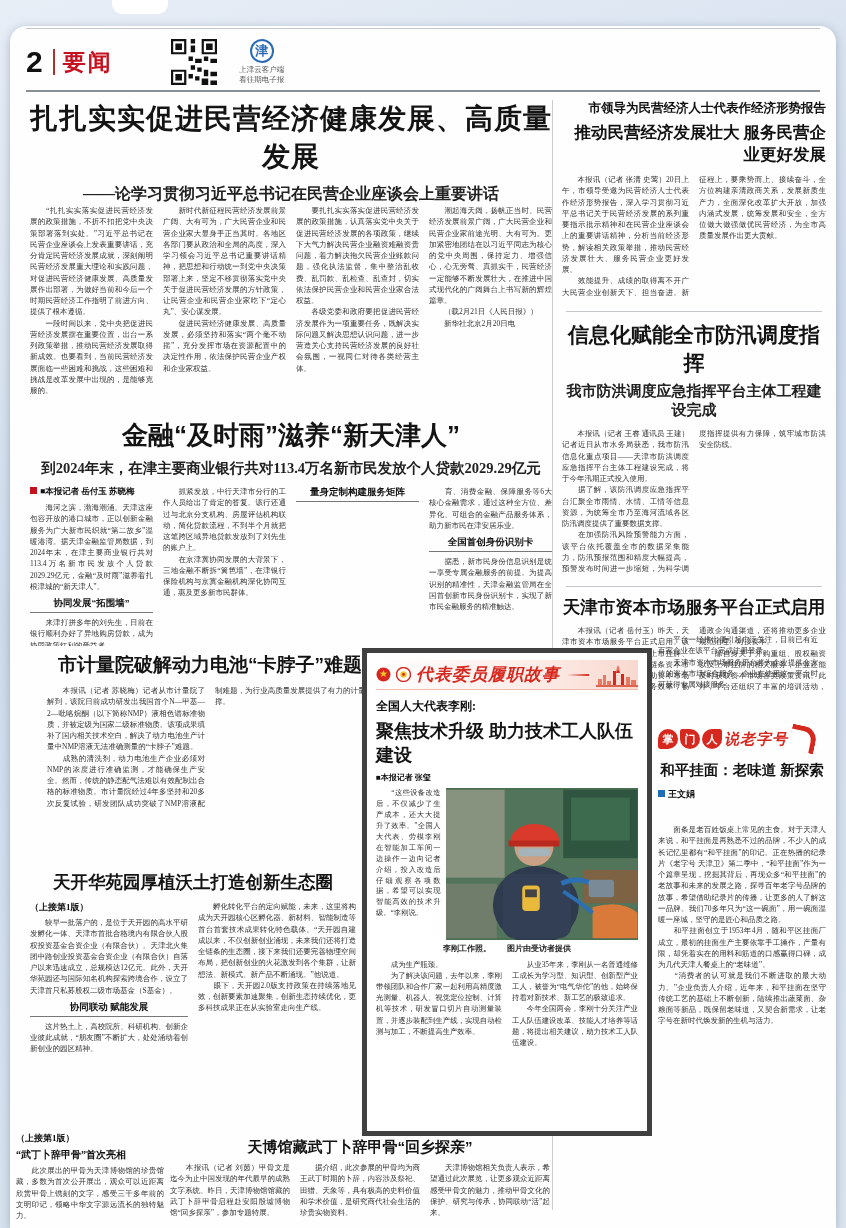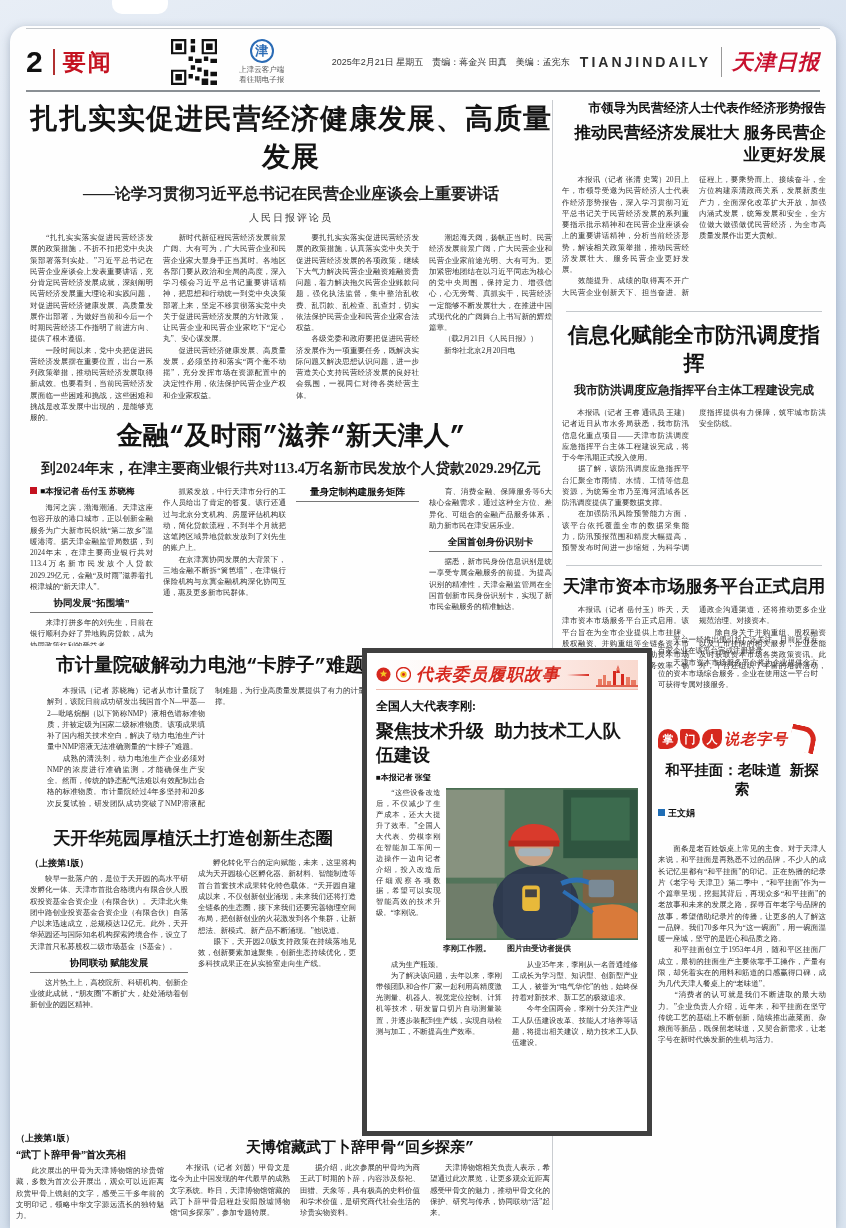--- a/index.html
+++ b/index.html
@@ -25,21 +25,21 @@
   .applogo .circ { width:24px; height:24px; border:2px solid #2a6bb5; border-radius:50%; color:#2a6bb5;
                    font-size:13px; font-weight:bold; display:flex; align-items:center; justify-content:center; }
   .applogo .cap { font-size:7.5px; color:#555; margin-top:2px; line-height:1.3; text-align:center; }
   .hdr-right { margin-left:auto; display:flex; align-items:center; gap:10px; }
   .dateline { font-size:9px; color:#333; font-family:"Liberation Sans","DejaVu Sans",sans-serif; }
   .mast-en { font-family:"Liberation Sans","DejaVu Sans",sans-serif; font-weight:bold; letter-spacing:3px; font-size:14px; color:#2d2d2d; }
   .mast-sep { width:1px; height:30px; background:#999; }
   .mast-cn { font-weight:bold; font-size:21px; color:#c8102e; font-style:italic; letter-spacing:1px; }
 
   
-  .h1big { font-family:Liberation Mono, monospace; font-weight:900; color:#141414; text-align:center; }
+  .h1big { font-family:Liberation Sans, sans-serif; font-weight:900; color:#141414; text-align:center; }
   .hsub  { font-weight:bold; text-align:center; color:#222; }
   .byline-c { text-align:center; font-size:10px; color:#333; letter-spacing:2px; }
   .txt { white-space:pre-line; text-align:justify; font-size:7.5px; line-height:1.5; color:#303030; }
   .cols2 { column-count:2; column-gap:10px; column-fill:auto; }
   .colrow { display:flex; gap:10px; }
   .colrow > div { flex:1; }
   .inline-sh { font-family:"Liberation Sans","DejaVu Sans",sans-serif; font-weight:bold; font-size:9.5px; text-align:center;
                margin:5px 0 4px; color:#111; border-bottom:1px solid #777; padding-bottom:2px; }
   .kicker { font-weight:bold; text-align:right; color:#111; }
   .tagline { font-weight:bold; font-size:9px; color:#111; }
@@ -86,34 +86,27 @@
     </svg>
 
     <div class="applogo">
       <div class="circ">津</div>
       <div class="cap">
         <div>上津云客户端</div>
         <div>看往期电子报</div>
       </div>
     </div>
 
-    <div class="hdr-right">
-      <div class="dateline">2025年2月21日 星期五　责编：蒋金兴 田真　美编：孟宪东</div>
-      <div class="mast-en">TIANJINDAILY</div>
-      <div class="mast-sep"></div>
-      <div class="mast-cn">天津日报</div>
-    </div>
   </div>
 
   <div class="abs rule-dark" style="left:16px;right:16px;top:64px;"></div>
 
   <div class="abs" style="left:20px;top:74px;width:522px;">
     <div class="h1big" style="font-size:28px;letter-spacing:1px;">扎扎实实促进民营经济健康发展、高质量发展</div>
     <div class="hsub" style="font-size:16px;margin-top:8px;">——论学习贯彻习近平总书记在民营企业座谈会上重要讲话</div>
-    <div class="byline-c" style="margin:6px 0 7px;">人民日报评论员</div>
     <div class="colrow" style="height:212px;overflow:hidden;">
       <div class="txt">　　“扎扎实实落实促进民营经济发展的政策措施，不折不扣把党中央决策部署落到实处。”习近平总书记在民营企业座谈会上发表重要讲话，充分肯定民营经济发展成就，深刻阐明民营经济发展重大理论和实践问题，对促进民营经济健康发展、高质量发展作出部署，为做好当前和今后一个时期民营经济工作指明了前进方向、提供了根本遵循。
 　　一段时间以来，党中央把促进民营经济发展摆在重要位置，出台一系列政策举措，推动民营经济发展取得新成效。也要看到，当前民营经济发展面临一些困难和挑战，这些困难和挑战是改革发展中出现的，是能够克服的。</div>
       <div class="txt">　　新时代新征程民营经济发展前景广阔、大有可为，广大民营企业和民营企业家大显身手正当其时。各地区各部门要从政治和全局的高度，深入学习领会习近平总书记重要讲话精神，把思想和行动统一到党中央决策部署上来，坚定不移贯彻落实党中央关于促进民营经济发展的方针政策，让民营企业和民营企业家吃下“定心丸”、安心谋发展。
 　　促进民营经济健康发展、高质量发展，必须坚持和落实“两个毫不动摇”，充分发挥市场在资源配置中的决定性作用，依法保护民营企业产权和企业家权益。</div>
       <div class="txt">　　要扎扎实实落实促进民营经济发展的政策措施，认真落实党中央关于促进民营经济发展的各项政策，继续下大气力解决民营企业融资难融资贵问题，着力解决拖欠民营企业账款问题，强化执法监督，集中整治乱收费、乱罚款、乱检查、乱查封，切实依法保护民营企业和民营企业家合法权益。
 　　各级党委和政府要把促进民营经济发展作为一项重要任务，既解决实际问题又解决思想认识问题，进一步营造关心支持民营经济发展的良好社会氛围，一视同仁对待各类经营主体。</div>
       <div class="txt">　　潮起海天阔，扬帆正当时。民营经济发展前景广阔，广大民营企业和民营企业家前途光明、大有可为。更加紧密地团结在以习近平同志为核心的党中央周围，保持定力、增强信心，心无旁骛、真抓实干，民营经济一定能够不断发展壮大，在推进中国式现代化的广阔舞台上书写新的辉煌篇章。
 　　（载2月21日《人民日报》）
 　　新华社北京2月20日电</div>
@@ -144,21 +137,21 @@
       </div>
     </div>
   </div>
 
   <div class="abs" style="left:37px;top:626px;width:326px;">
     <div class="h1big" style="font-size:19px;">市计量院破解动力电池“卡脖子”难题</div>
     <div class="txt cols2" style="height:132px;overflow:hidden;margin-top:7px;">　　本报讯（记者 苏晓梅）记者从市计量院了解到，该院日前成功研发出我国首个N—甲基—2—吡咯烷酮（以下简称NMP）液相色谱标准物质，并被定级为国家二级标准物质。该项成果填补了国内相关技术空白，解决了动力电池生产计量中NMP溶液无法准确测量的“卡脖子”难题。
 　　成熟的清洗剂，动力电池生产企业必须对NMP的浓度进行准确监测，才能确保生产安全。然而，传统的静态配气法难以有效配制出合格的标准物质。市计量院经过4年多坚持和20多次反复试验，研发团队成功突破了NMP溶液配制难题，为行业高质量发展提供了有力的计量支撑。</div>
   </div>
 
-  <div class="abs" style="left:20px;top:800px;width:326px;">
+  <div class="abs" style="left:20px;top:844px;width:326px;">
     <div class="h1big" style="font-size:17.5px;">天开华苑园厚植沃土打造创新生态圈</div>
     <div class="colrow" style="height:278px;overflow:hidden;margin-top:7px;">
       <div>
         <div class="tagline">（上接第1版）</div>
         <div class="txt" style="margin-top:3px;">　　较早一批落户的，是位于天开园的高水平研发孵化一体、天津市首批合格境内有限合伙人股权投资基金合资企业（有限合伙）。天津北火集团中路创业投资基金合资企业（有限合伙）自落户以来迅速成立，总规模达12亿元。此外，天开华苑园还与国际知名机构探索跨境合作，设立了天津首只私募股权二级市场基金（S基金）。</div>
         <div class="inline-sh">协同联动 赋能发展</div>
         <div class="txt">　　这片热土上，高校院所、科研机构、创新企业彼此成就，“朋友圈”不断扩大，处处涌动着创新创业的园区精神。</div>
       </div>
       <div class="txt">　　孵化转化平台的定向赋能，未来，这里将构成为天开园核心区孵化器、新材料、智能制造等首台首套技术成果转化特色载体。“天开园自建成以来，不仅创新创业涌现，未来我们还将打造全链条的生态圈，接下来我们还要完善物理空间布局，把创新创业的火花激发到各个集群，让新想法、新模式、新产品不断涌现。”他说道。
 　　眼下，天开园2.0版支持政策在持续落地见效，创新要素加速聚集，创新生态持续优化，更多科技成果正在从实验室走向生产线。</div>
@@ -186,21 +179,21 @@
       <div class="kicker" style="font-size:12.5px;">市领导为民营经济人士代表作经济形势报告</div>
       <div class="kicker" style="font-size:16.5px;margin-top:5px;">推动民营经济发展壮大 服务民营企业更好发展</div>
       <div class="txt cols2" style="height:128px;overflow:hidden;margin-top:8px;">　　本报讯（记者 张清 史莺）20日上午，市领导受邀为民营经济人士代表作经济形势报告，深入学习贯彻习近平总书记关于民营经济发展的系列重要指示批示精神和在民营企业座谈会上的重要讲话精神，分析当前经济形势，解读相关政策举措，推动民营经济发展壮大、服务民营企业更好发展。
 　　效能提升、成绩的取得离不开广大民营企业创新天下、担当奋进。新征程上，要乘势而上、接续奋斗，全方位构建亲清政商关系，发展新质生产力，全面深化改革扩大开放，加强内涵式发展，统筹发展和安全，全方位做大做强做优民营经济，为全市高质量发展作出更大贡献。</div>
     </div>
 
     <div class="rule-h" style="margin:9px 4px;"></div>
 
     <div>
       <div class="h1big" style="font-size:21px;">信息化赋能全市防汛调度指挥</div>
-      <div class="hsub" style="font-size:12px;margin-top:5px;">我市防洪调度应急指挥平台主体工程建设完成</div>
+      <div class="hsub" style="font-size:15px;margin-top:5px;">我市防洪调度应急指挥平台主体工程建设完成</div>
       <div class="txt cols2" style="height:150px;overflow:hidden;margin-top:8px;">　　本报讯（记者 王睿 通讯员 王建）记者近日从市水务局获悉，我市防汛信息化重点项目——天津市防洪调度应急指挥平台主体工程建设完成，将于今年汛期正式投入使用。
 　　据了解，该防汛调度应急指挥平台汇聚全市雨情、水情、工情等信息资源，为统筹全市乃至海河流域各区防汛调度提供了重要数据支撑。
 　　在加强防汛风险预警能力方面，该平台依托覆盖全市的数据采集能力，防汛预报范围和精度大幅提高，预警发布时间进一步缩短，为科学调度指挥提供有力保障，筑牢城市防洪安全防线。</div>
     </div>
 
     <div class="rule-h" style="margin:8px 4px;"></div>
 
     <div>
       <div class="h1big" style="font-size:17.5px;">天津市资本市场服务平台正式启用</div>
       <div class="txt cols2" style="height:74px;overflow:hidden;margin-top:6px;">　　本报讯（记者 岳付玉）昨天，天津市资本市场服务平台正式启用。该平台旨在为全市企业提供上市挂牌、股权融资、并购重组等全链条资本市场综合服务，助力企业借助资本市场做大做强，不仅能提升服务效率，畅通政企沟通渠道，还将推动更多企业规范治理、对接资本。

